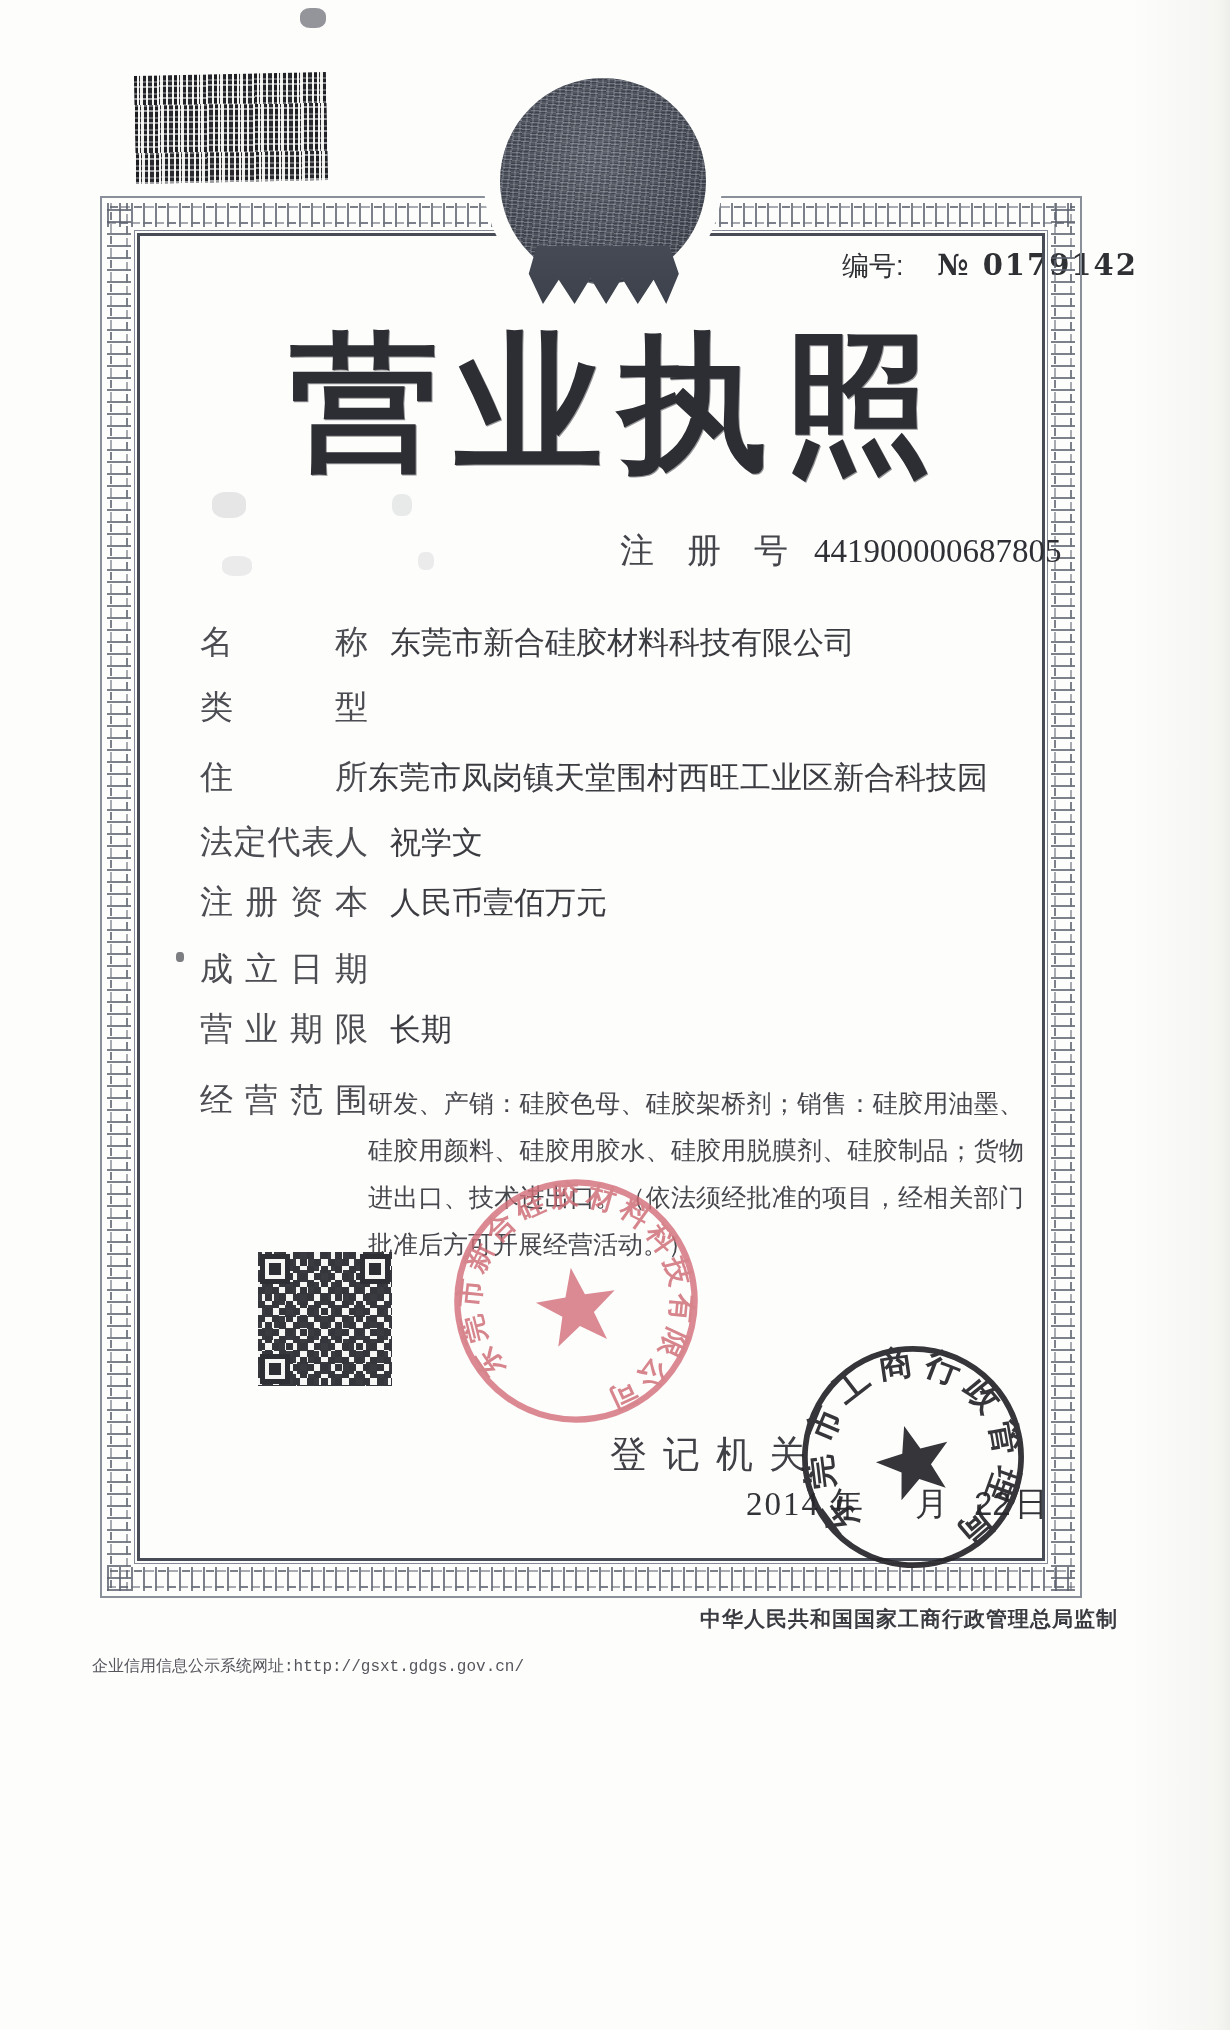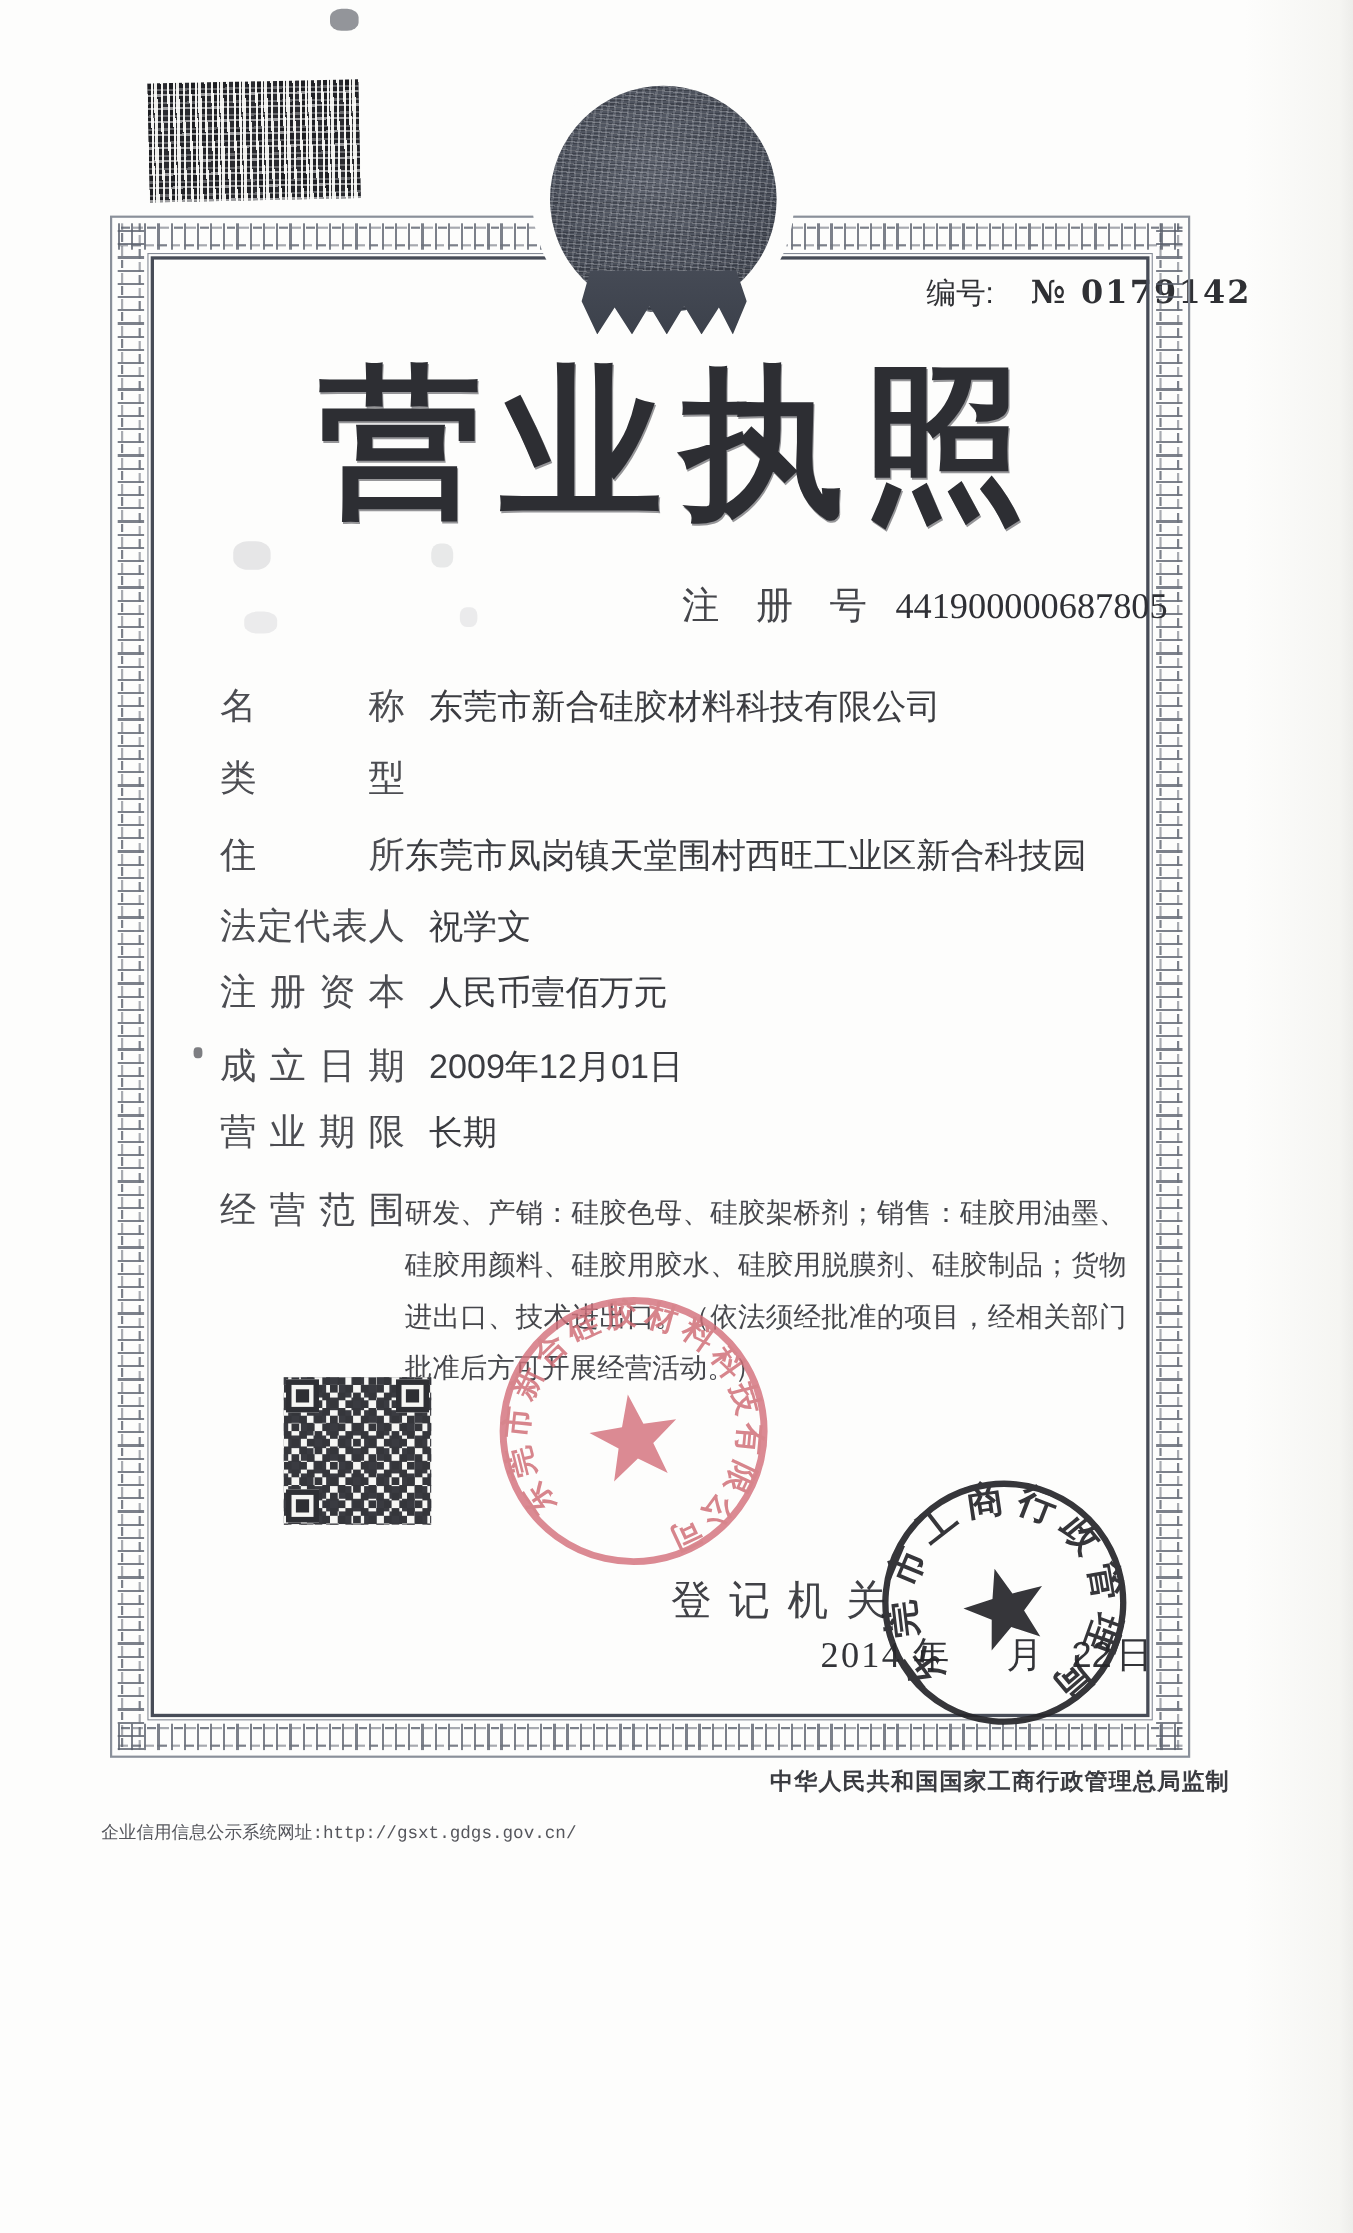--- a/index.html
+++ b/index.html
@@ -220,21 +220,20 @@
       </div>
     <div class="fvalue">人民币壹佰万元</div>
   </div>
   <div class="row r6">
     <div class="flabel js-justify">
         <span>成</span>
         <span>立</span>
         <span>日</span>
         <span>期</span>
       </div>
-    <div class="fvalue">2009年12月01日</div>
   </div>
   <div class="row r7">
     <div class="flabel js-justify">
         <span>营</span>
         <span>业</span>
         <span>期</span>
         <span>限</span>
       </div>
     <div class="fvalue">长期</div>
   </div>

